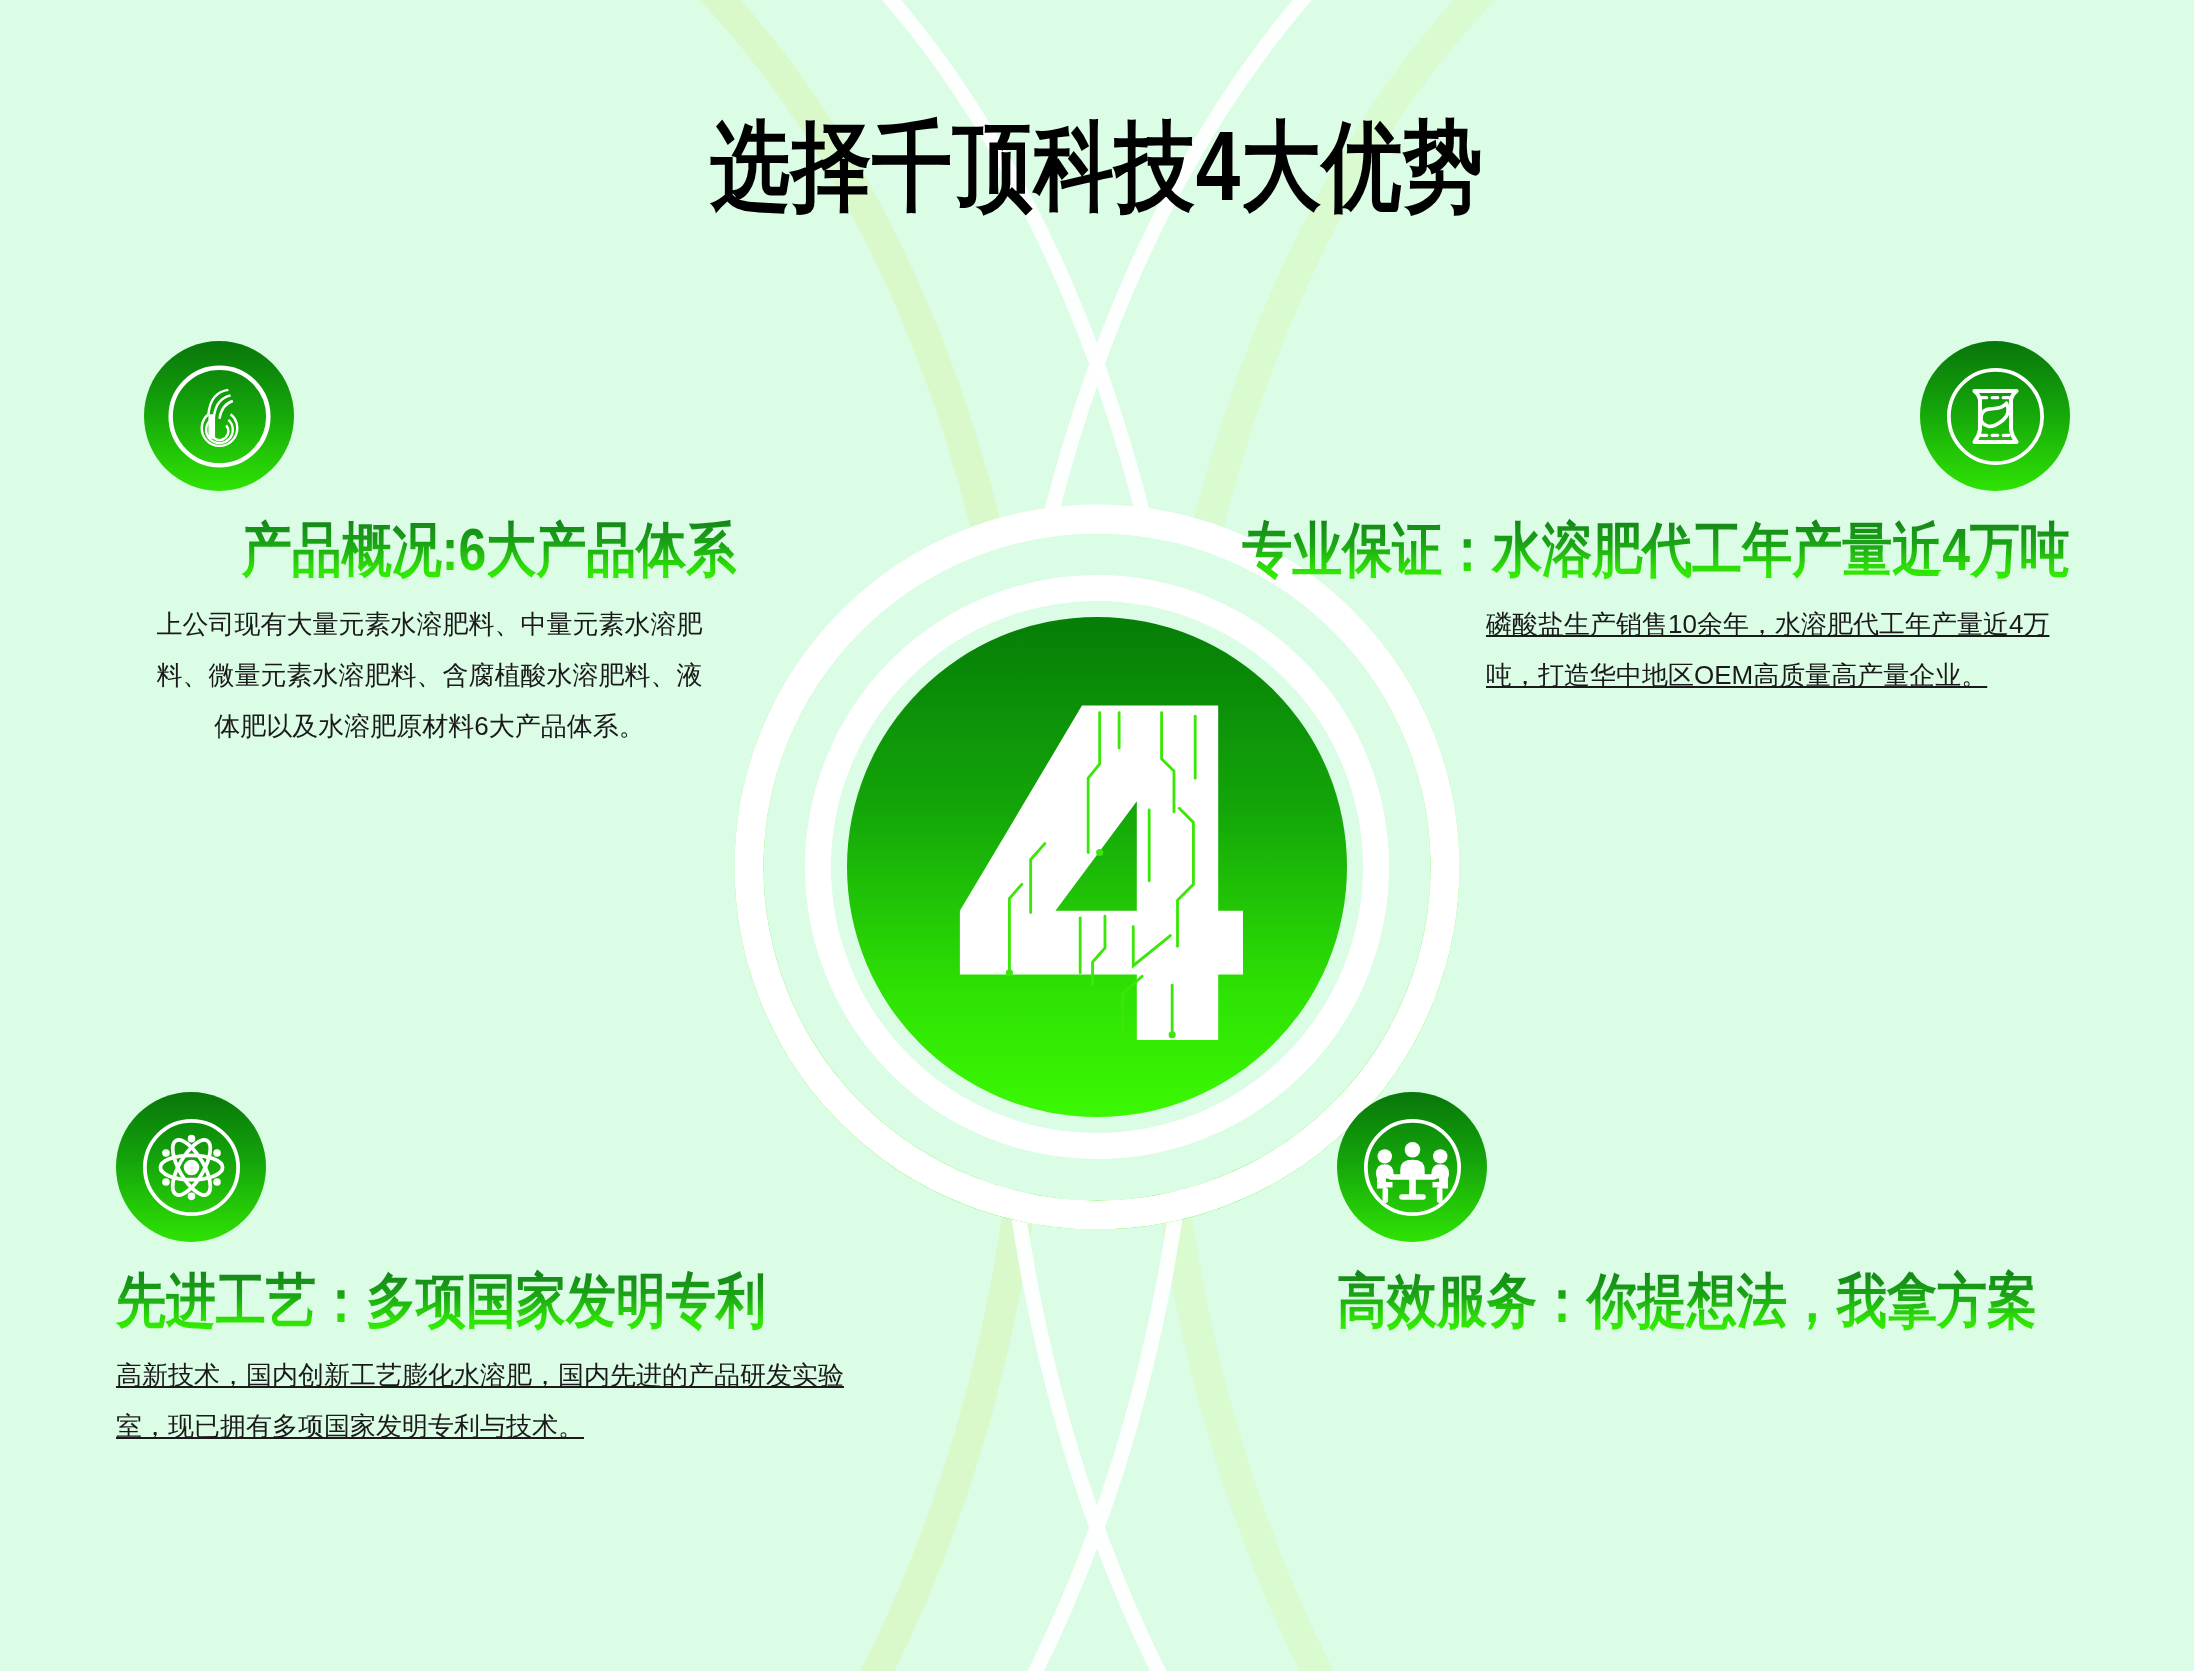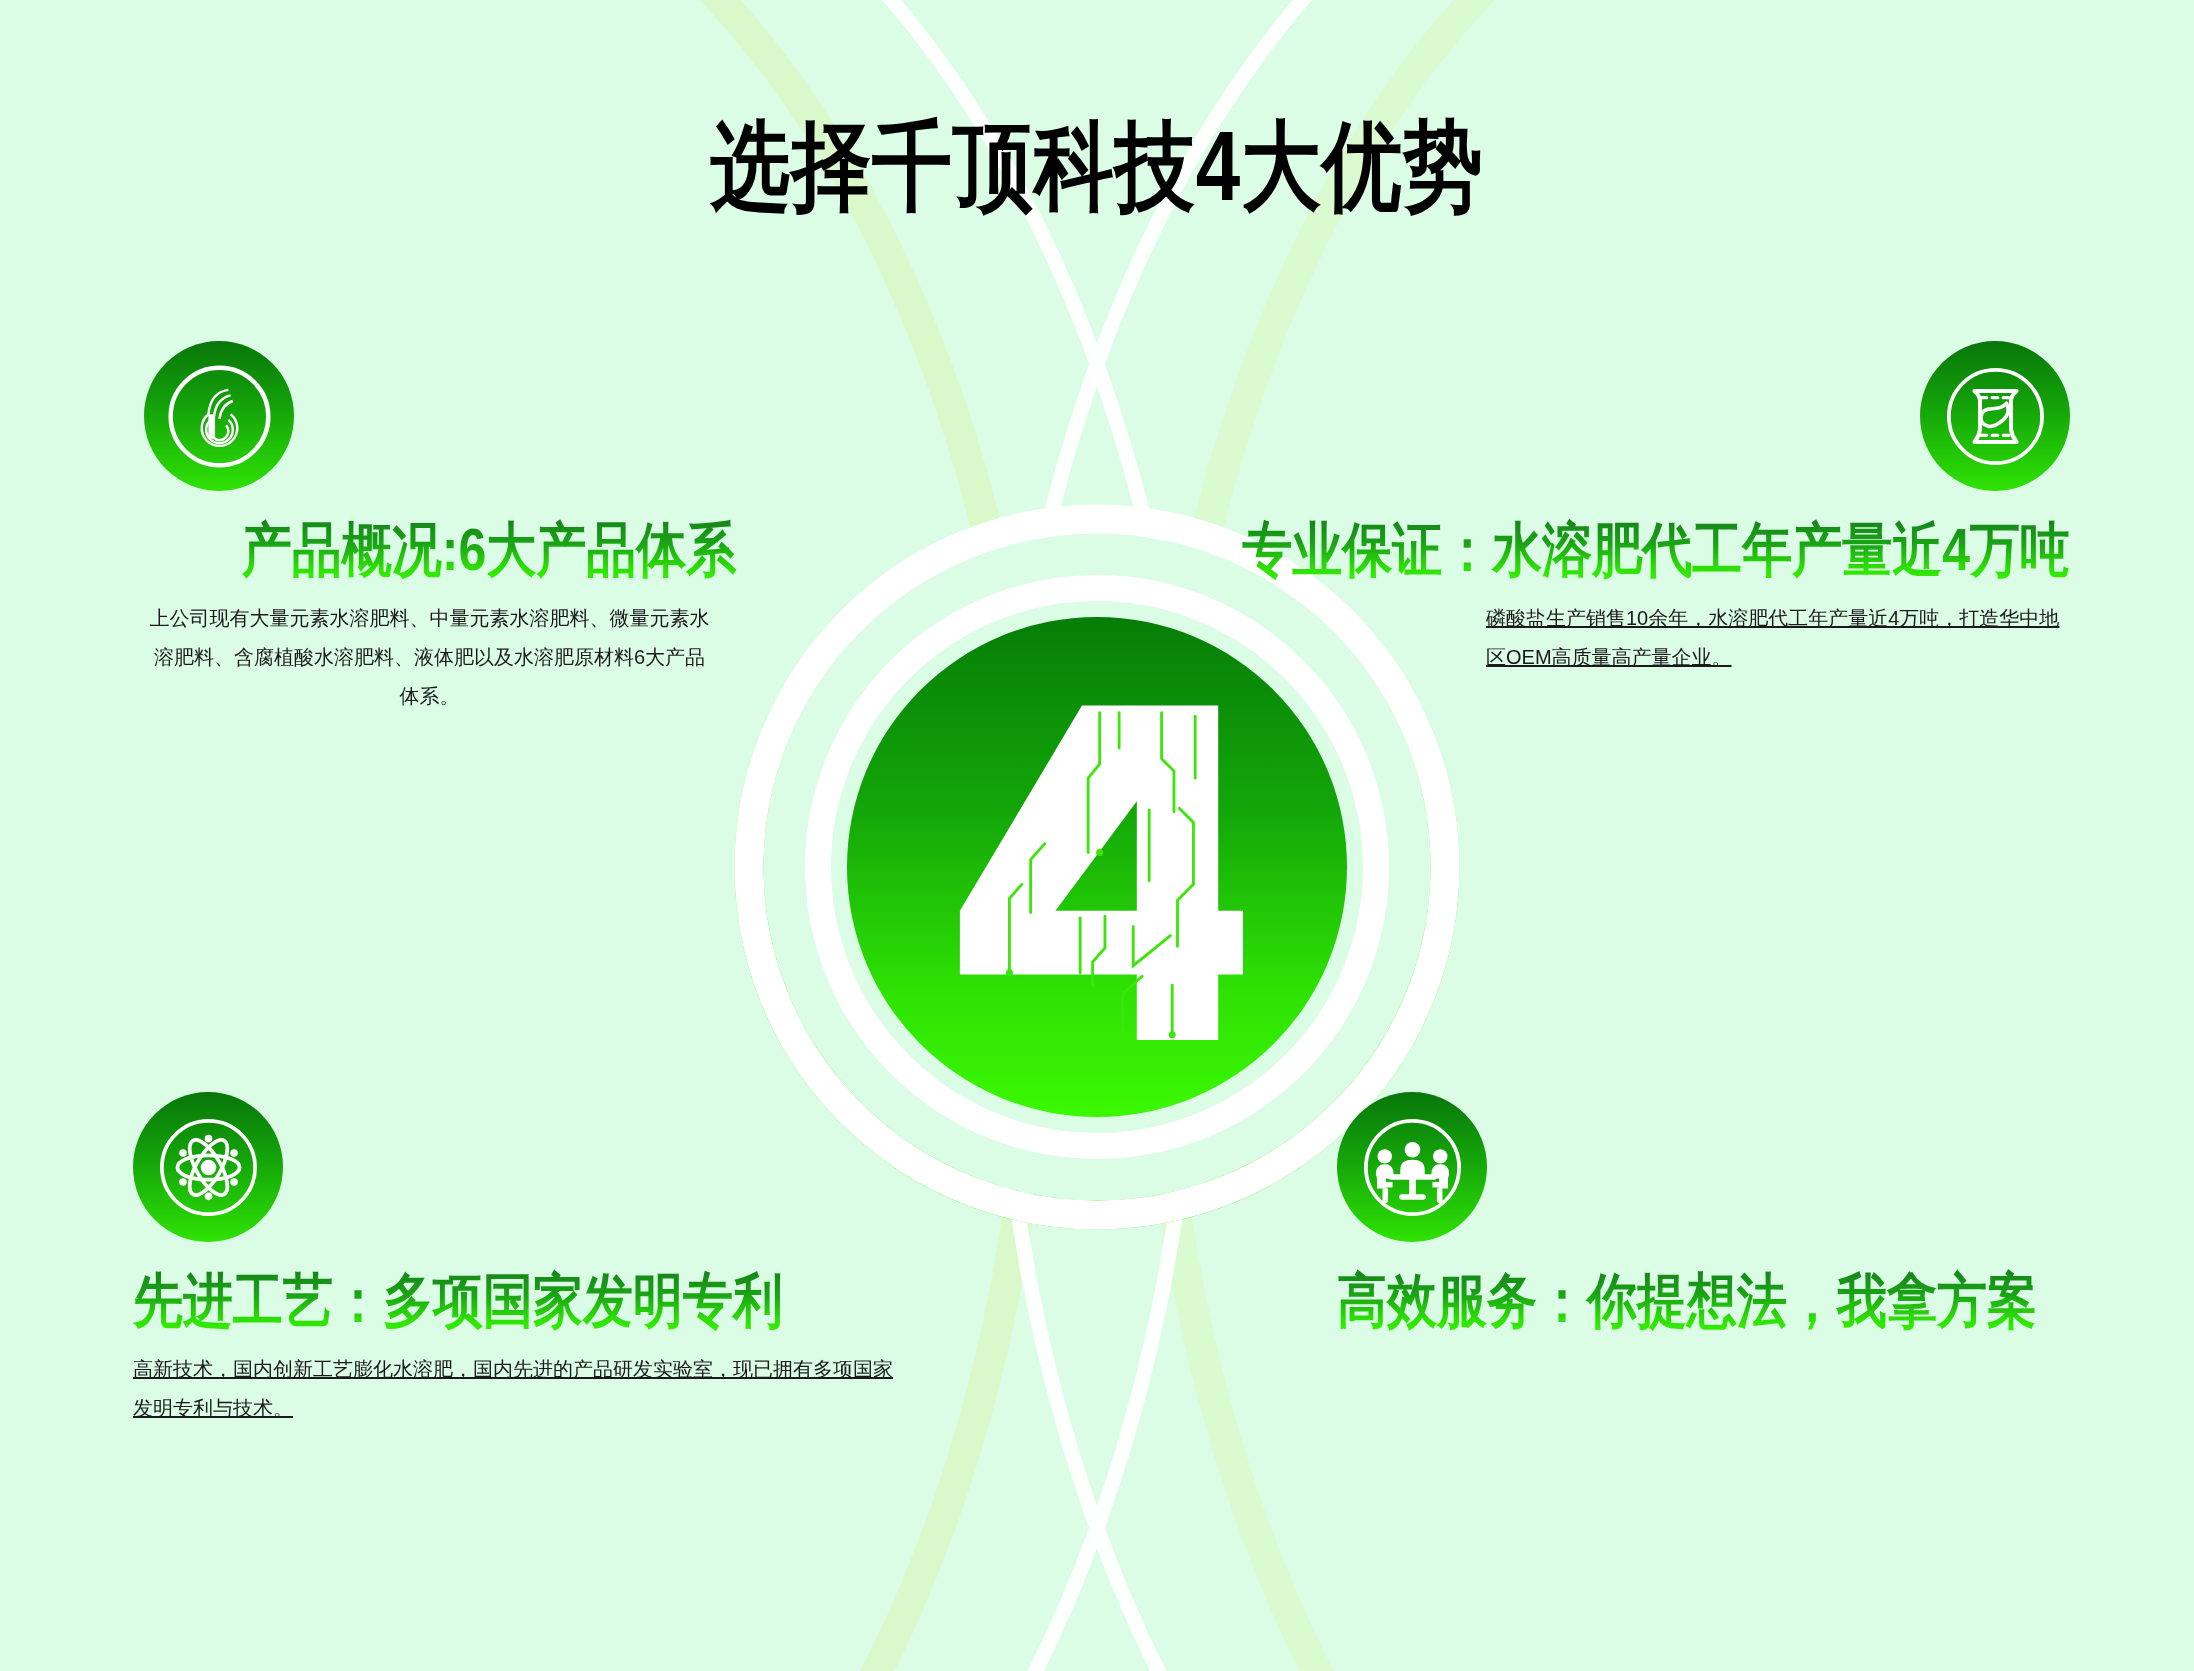--- a/index.html
+++ b/index.html
@@ -99,21 +99,21 @@
     position:absolute; top:102px; left:0; width:100%;
     text-align:center; color:#000;
     font-size:80px; font-weight:bold; letter-spacing:0.9px;
     transform:scaleY(1.22); transform-origin:top center;
   }
 
   
   .card { position:absolute; width:690px; }
   .card.tl { left:144px;  top:341px;text-align:center; }
   .card.tr { left:1150px; top:341px;  width:920px; text-align:right; }
-  .card.bl { left:133px;  top:1092px; width:876px; }
+  .card.bl { left:116px;  top:1092px; width:876px; }
   .card.br { left:1309px; top:1092px; width:809px;margin-left:28px; }
 
   .icon-badge {
     width:150px; height:150px; border-radius:50%;
     background:linear-gradient(#08760a 0%, #14a40a 45%, #2fe304 100%);
     display:flex; align-items:center; justify-content:center;
   }
   .card.tr .icon-badge { margin-left:auto; }
   .icon-badge svg { width:111px; height:111px; display:block; }
 
@@ -124,21 +124,21 @@
     -webkit-background-clip:text; background-clip:text;
     -webkit-text-fill-color:transparent; color:transparent;
     white-space:nowrap;
     transform:scaleY(1.18); transform-origin:left top;
   }
   .card.tr .card-head { transform-origin:right top; }
   .card.br .card-head { transform-origin:left top; }
 
   .card-body {
     margin-top:26px;
-    font-size:20px; color:#1a1a1a; line-height:1.95;
+    font-size:26px; color:#1a1a1a; line-height:1.95;
   }
   .card.tr .card-body { width:584px; margin-left:auto; text-align:left;text-decoration:underline; }
   .card.tl .card-body { width:571px; }
   .card.bl .card-body { width:778px;text-decoration:underline; }
   .card.br .card-body { width:796px; }
 </style>
 </head>
 <body>
 
 <div class="bg-layer">

